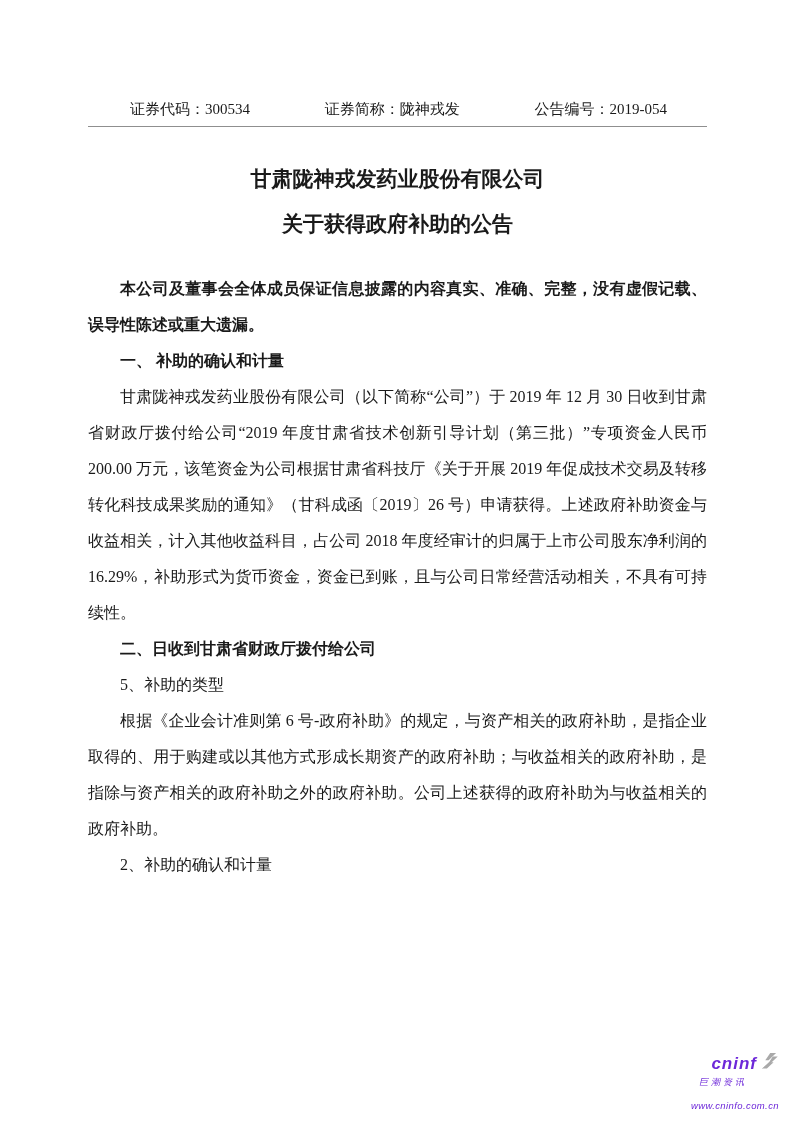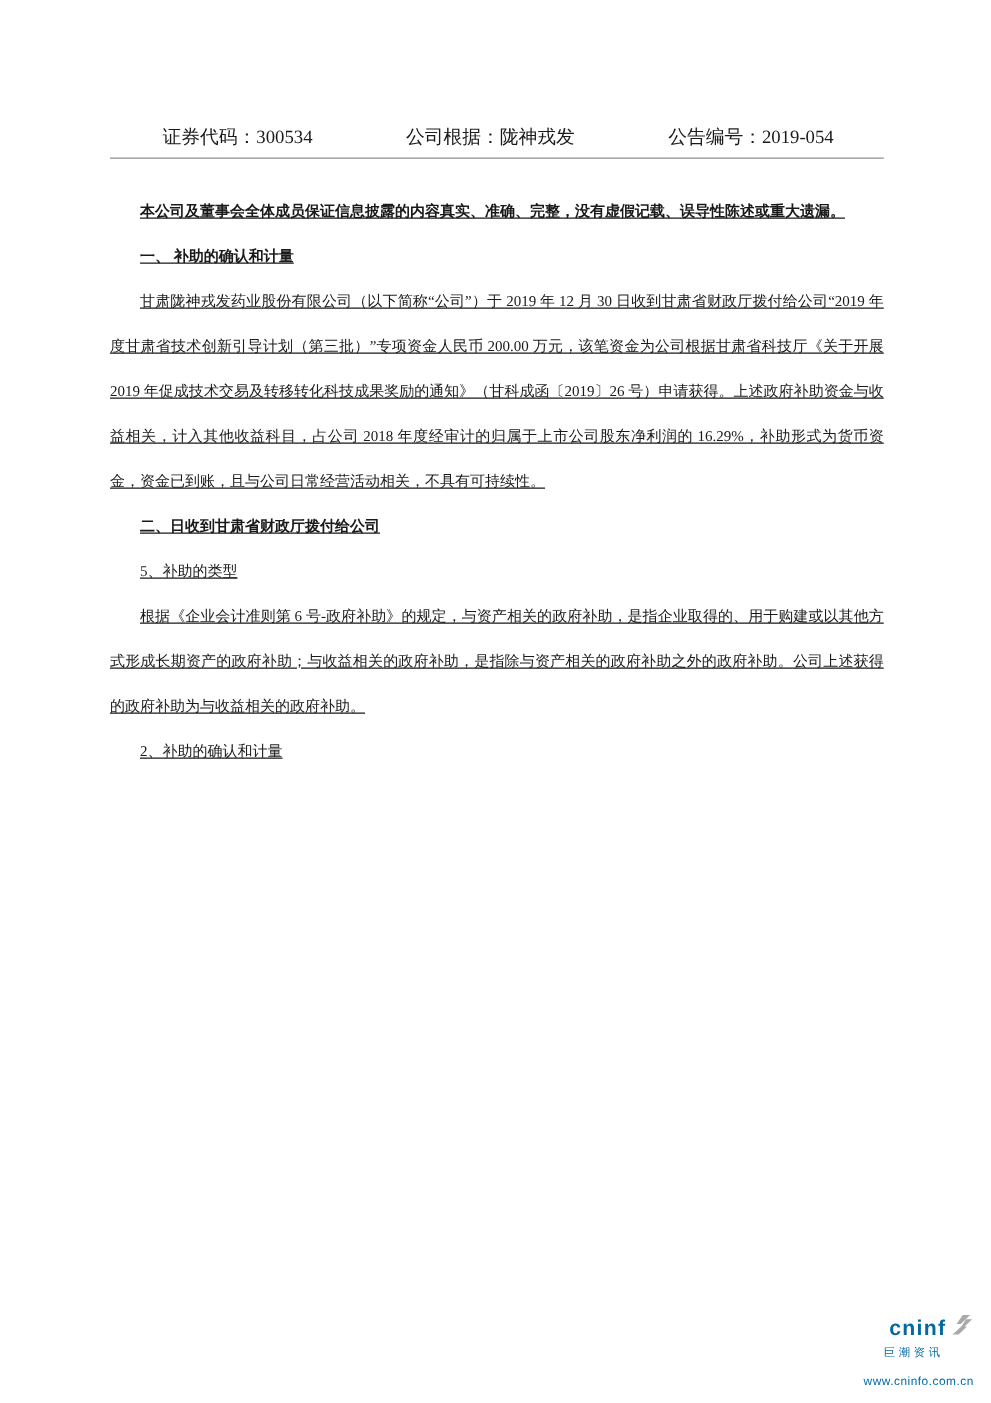--- a/index.html
+++ b/index.html
@@ -31,38 +31,38 @@
   .title-block {
     margin-top: 30px;
     text-align: center;
     font-size: 21px;
     font-weight: bold;
     line-height: 45px;
   }
   .title-line { display: block; }
   .flow { margin-top: 24px; }
   .para, .heading, .subheading {
-    font-size: 12px;
+    font-size: 16px;
     line-height: 36px;
     text-align: justify;
     text-indent: 2em;
-    text-decoration: underline;
   }
   .declaration { font-weight: bold; }
   .heading { font-weight: bold; }
   .subheading { font-weight: normal; }
   .watermark {
     position: absolute;
     right: 14px;
     bottom: 10px;
-    text-align: right;
-    color: #0369a1;
+    text-align: center;
+    color: #6d28d9;
     font-family: "Liberation Sans", "DejaVu Sans", sans-serif;
     line-height: 1.15;
     user-select: none;
+    font-style: italic;
   }
   .wm-row {
     display: flex;
     align-items: center;
     justify-content: flex-end;
     gap: 2px;
   }
   .wm-brand {
     font-size: 17px;
     font-weight: bold;
@@ -80,25 +80,29 @@
     letter-spacing: 0.4px;
   }
 </style>
 </head>
 <body>
 
 <div class="page">
 
   <div class="doc-header">
     <span>证券代码：300534</span>
-    <span>公司根据：陇神戎发</span>
+    <span>证券简称：陇神戎发</span>
     <span>公告编号：2019-054</span>
   </div>
   <div class="header-rule"></div>
 
+  <div class="title-block">
+    <span class="title-line">甘肃陇神戎发药业股份有限公司</span>
+    <span class="title-line">关于获得政府补助的公告</span>
+  </div>
 
   <div class="flow">
     <p class="para declaration">本公司及董事会全体成员保证信息披露的内容真实、准确、完整，没有虚假记载、误导性陈述或重大遗漏。</p>
 
     <p class="heading">一、 补助的确认和计量</p>
     <p class="para">甘肃陇神戎发药业股份有限公司（以下简称“公司”）于 2019 年 12 月 30 日收到甘肃省财政厅拨付给公司“2019 年度甘肃省技术创新引导计划（第三批）”专项资金人民币 200.00 万元，该笔资金为公司根据甘肃省科技厅《关于开展 2019 年促成技术交易及转移转化科技成果奖励的通知》（甘科成函〔2019〕26 号）申请获得。上述政府补助资金与收益相关，计入其他收益科目，占公司 2018 年度经审计的归属于上市公司股东净利润的 16.29%，补助形式为货币资金，资金已到账，且与公司日常经营活动相关，不具有可持续性。</p>
 
     <p class="heading">二、日收到甘肃省财政厅拨付给公司</p>
 
     <p class="subheading">5、补助的类型</p>

